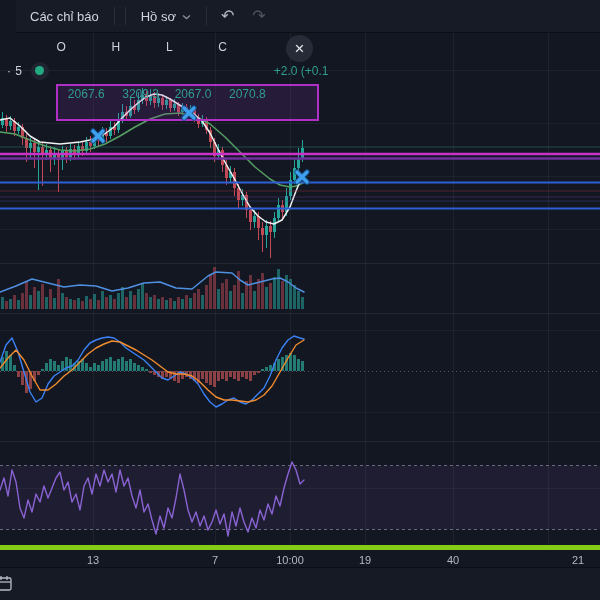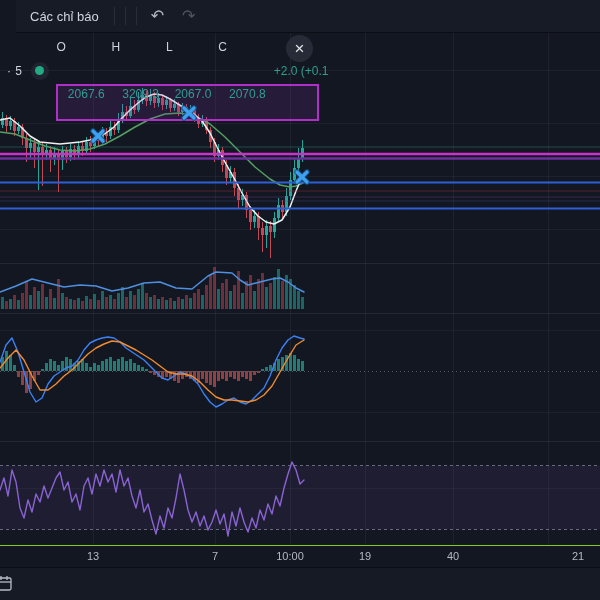--- a/index.html
+++ b/index.html
@@ -25,38 +25,44 @@
   .ohlc .grp{display:flex;gap:2px;}
   .ohlc .lab{color:#cfd2da;}
   .ohlc .val{color:#2f9e8f;margin-top:47px;}
   .chg{color:#2f9e8f;}
   .close-btn{position:absolute;top:35px;left:286px;width:27px;height:27px;border-radius:50%;
              background:#262b37;border:none;color:#e3e5ea;font-size:17px;line-height:27px;text-align:center;
              cursor:pointer;z-index:21;padding:0;}
   
   #chart-svg{position:absolute;top:0;left:0;z-index:5;}
   
-  .time-axis{position:absolute;top:545px;left:0;width:100%;height:22px;border-top:1px solid #84cc16;z-index:10;text-align:center;}
+  .time-axis{position:absolute;top:545px;left:0;width:100%;height:22px;border-top:5px solid #84cc16;z-index:10;text-align:center;}
   .time-axis span{position:absolute;top:4px;transform:translateX(-50%);font-size:11px;color:#b4b8c1;}
   
   .bottom-bar{position:absolute;top:567px;left:0;width:100%;height:33px;background:#161a25;
               border-top:1px solid #0b0e15;z-index:10;}
   .cal-btn{position:absolute;left:-5px;top:6px;background:transparent;border:none;cursor:pointer;padding:0;}
 </style>
 </head>
 <body>
 
 <div class="screen">
 
   <div class="toolbar">
     <button class="tb-btn">
       <span>Các chỉ báo</span>
     </button>
     <div class="tb-sep"></div>
     <div class="tb-sep"></div>
+    <button class="tb-btn">
+      <span>Hồ sơ</span>
+      <svg class="caret" width="9" height="6" viewBox="0 0 9 6">
+          <polyline points="1,1.5 4.5,4.5 8,1.5" fill="none" stroke="#868b94" stroke-width="1.4"></polyline>
+        </svg>
+    </button>
     <div class="tb-sep"></div>
     <button class="tb-arrow">↶</button>
     <button class="tb-arrow dim">↷</button>
   </div>
 
   <svg id="chart-svg" width="600" height="600">
       <g>
         <line x1="93.5" y1="33" x2="93.5" y2="545" stroke="rgba(255,255,255,0.05)"></line>
         <line x1="215.5" y1="33" x2="215.5" y2="545" stroke="rgba(255,255,255,0.05)"></line>
         <line x1="290.5" y1="33" x2="290.5" y2="545" stroke="rgba(255,255,255,0.05)"></line>

